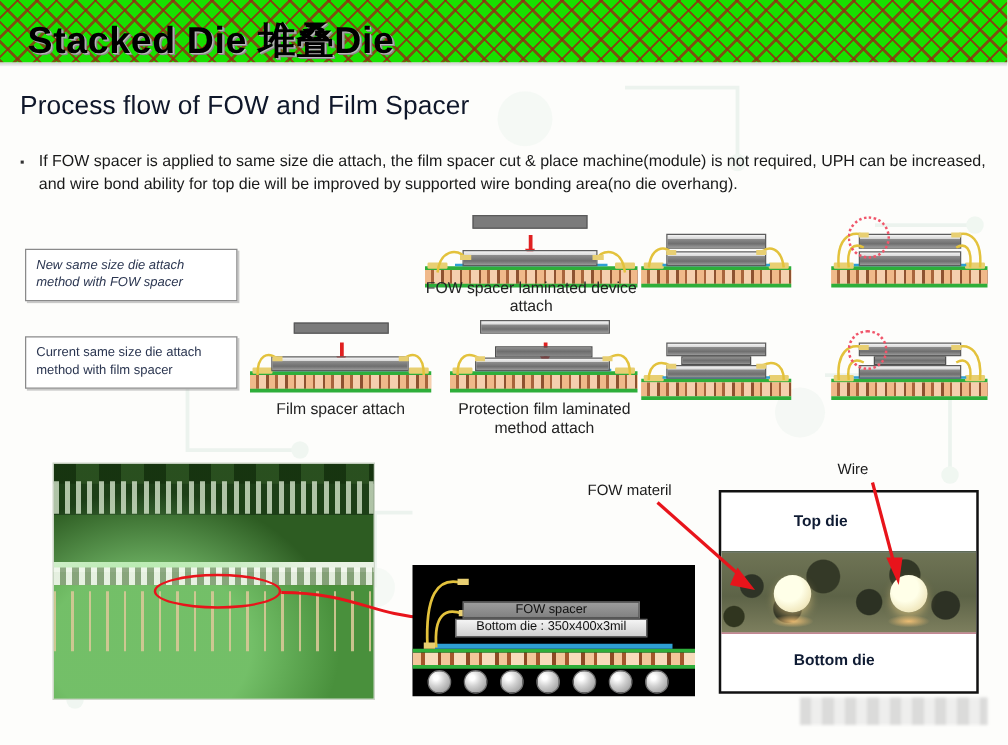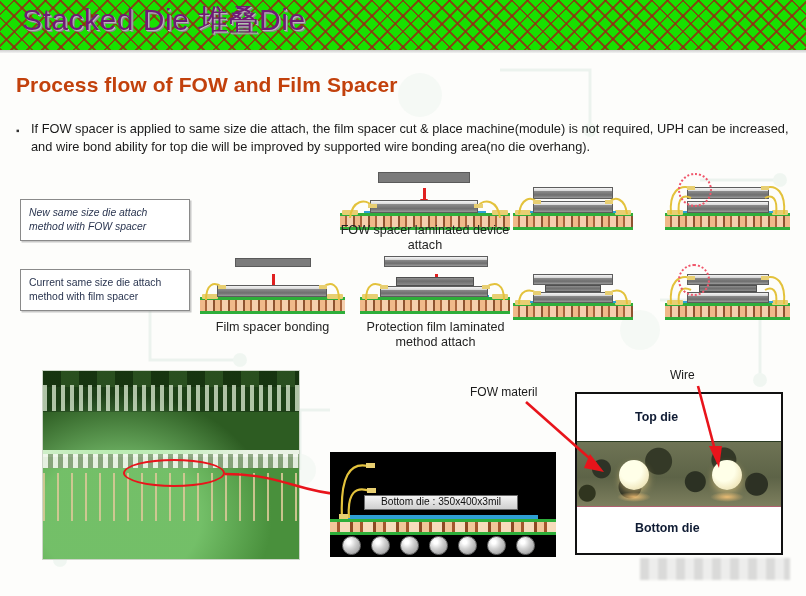--- a/index.html
+++ b/index.html
@@ -28,35 +28,35 @@
     background-color: #18e000;
     overflow: hidden;
   }
   .title-banner .hatch {
     position: absolute; inset: 0;
     background-image:
       repeating-linear-gradient(45deg, rgba(150,40,20,.75) 0 2px, transparent 2px 11px),
       repeating-linear-gradient(-45deg, rgba(150,40,20,.75) 0 2px, transparent 2px 11px);
   }
   .title-text {
-    position: absolute; left: 22px; top: 0;
-    font-size: 30px; font-weight: normal; color: #701a75;
+    position: absolute; left: 22px; top: 12px;
+    font-size: 30px; font-weight: bold; color: #000000;
     letter-spacing: .5px;
     text-shadow: 1px 1px 0 #b9b9b9, 2px 2px 0 #8a8a8a;
     white-space: nowrap;
   }
   .title-divider {
     position: absolute; left: 0; top: 50px; width: 806px; height: 3px;
     background: linear-gradient(to bottom, #cfcfcf, #f2f2f2);
   }
 
   
   .heading {
     position: absolute; left: 16px; top: 73px;
-    font-size: 21px; font-weight: bold; color: #c2410c;
+    font-size: 21px; font-weight: normal; color: #0f172a;
     letter-spacing: .1px;
   }
 
   
   .bullet-row { position: absolute; left: 16px; top: 120px; width: 775px; display: flex; }
   .bullet-mark {
     width: 9px; margin-top: 6px; margin-right: 6px;
     color: #333; font-size: 10px; line-height: 1;
   }
   .bullet-text {
@@ -350,21 +350,21 @@
     </div>
     <div class="die" style="left:17px; bottom:17px; width:110px; height:12px;"></div>
     <svg style="position:absolute;left:0;bottom:12px;width:145px;height:24px;" viewBox="0 0 145 24">
       <path d="M6 22 C6 6, 14 3, 22 9" stroke="#e3c23c" stroke-width="2" fill="none"></path>
       <path d="M139 22 C139 6, 131 3, 123 9" stroke="#e3c23c" stroke-width="2" fill="none"></path>
       <rect x="18" y="7" width="8" height="4" fill="#e8cf72"></rect>
       <rect x="119" y="7" width="8" height="4" fill="#e8cf72"></rect>
     </svg>
   </div>
   <div class="pd-cap" style="left:195px; top:320px; width:155px;">
-    <span>Film spacer bonding</span>
+    <span>Film spacer attach</span>
   </div>
 
   <div class="pd" style="left:360px; top:256px; width:150px; height:58px;">
     <div class="die" style="left:24px; top:0; width:104px; height:11px;"></div>
     <div class="arrow-dn" style="left:72px; top:18px; height:12px;">
       <div class="shaft"></div>
         <div class="head"></div>
     </div>
     <div class="subs" style="left:0; bottom:0; width:150px; height:17px;">
       <div class="green-top"></div>
@@ -453,20 +453,21 @@
     <div class="ball" style="left:128px;"></div>
     <div class="ball" style="left:157px;"></div>
     <div class="ball" style="left:186px;"></div>
     <svg style="position:absolute; left:4px; top:6px; width:60px; height:62px;" viewBox="0 0 60 62">
       <path d="M8 60 C6 18, 16 4, 34 8" stroke="#e3c23c" stroke-width="2.2" fill="none"></path>
       <path d="M15 60 C13 34, 22 28, 36 33" stroke="#e3c23c" stroke-width="2.2" fill="none"></path>
       <rect x="32" y="5" width="9" height="5" fill="#e8cf72"></rect>
       <rect x="33" y="30" width="9" height="5" fill="#e8cf72"></rect>
       <rect x="5" y="56" width="9" height="5" fill="#e8cf72"></rect>
     </svg>
+    <div class="die-label lbl-mid" style="left:40px; top:29px; width:142px; height:14px;">FOW spacer</div>
     <div class="die-label lbl-bot" style="left:34px; top:43px; width:154px; height:15px;">Bottom die : 350x400x3mil</div>
   </div>
 
   <div class="photo-die">
     <div class="band"></div>
     <div class="wireball" style="left:42px; top:66px;"></div>
     <div class="wireball" style="left:135px; top:66px;"></div>
     <div class="shine" style="left:40px; top:98px;"></div>
     <div class="shine" style="left:133px; top:98px;"></div>
     <div class="die-cap" style="left:58px; top:16px;">Top die</div>

